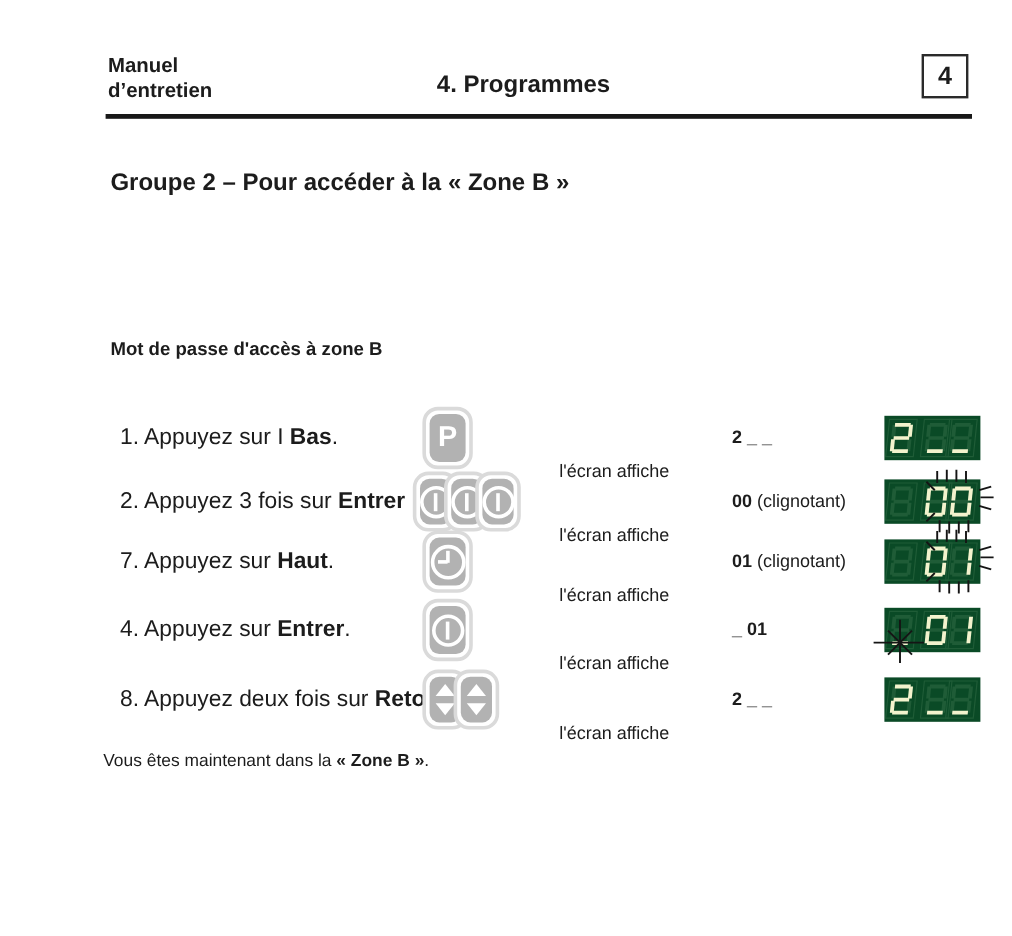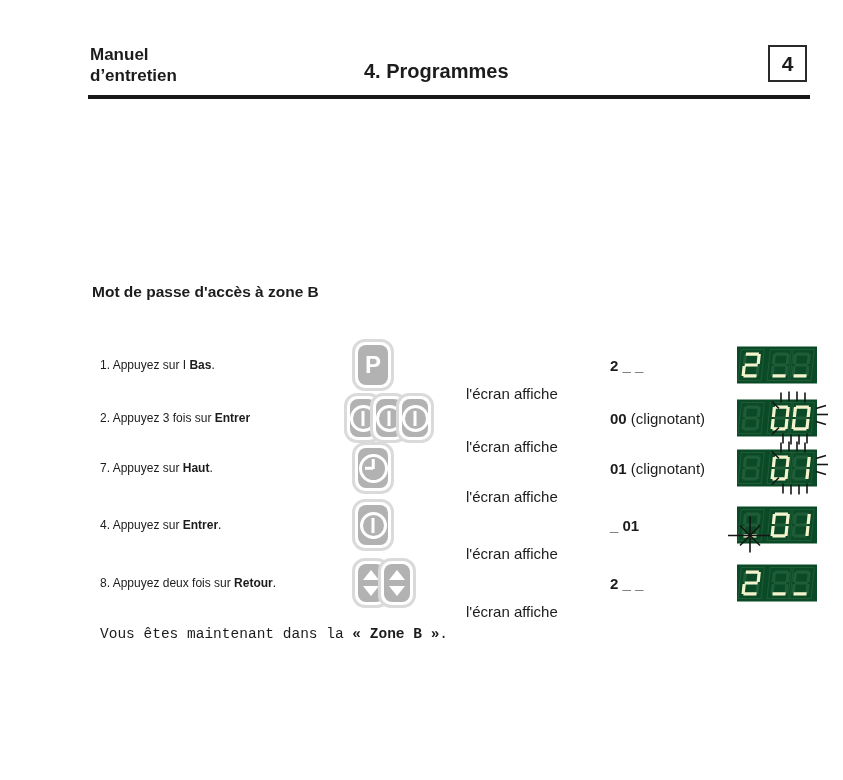--- a/index.html
+++ b/index.html
@@ -12,25 +12,25 @@
   .section-title{position:absolute;left:364px;top:60px;font-size:20px;font-weight:bold;}
   .page-box{
     position:absolute;left:768px;top:45px;width:39px;height:37px;border:2px solid #2a2a2a;
     display:flex;align-items:center;justify-content:center;font-size:21px;font-weight:bold;box-sizing:border-box;
   }
   .header-rule{position:absolute;left:88px;top:95px;width:722px;height:4px;background:#181818;}
   
   .group-heading{position:absolute;left:92px;top:141px;font-size:20px;font-weight:bold;}
   .intro{position:absolute;left:138px;top:174px;width:658px;font-size:14.5px;line-height:19px;}
   .subheading{position:absolute;left:92px;top:283px;font-size:15.5px;font-weight:bold;}
-  .footer-note{position:absolute;left:100px;top:626px;font-size:14.5px;font-family:Liberation Mono, monospace;}
+  .footer-note{position:absolute;left:86px;top:626px;font-size:14.5px;}
   
   .step-row{position:absolute;left:100px;width:730px;height:54px;}
   .step-row .cell{position:absolute;top:50%;transform:translateY(-50%);}
-  .step-text{left:0;font-size:12px;white-space:nowrap;}
+  .step-text{left:0;font-size:19px;white-space:nowrap;}
   .step-icons{left:252px;display:flex;align-items:center;}
   .screen-label{left:366px;font-size:15px;margin-top:28px;}
   .display-value{left:510px;font-size:15px;white-space:nowrap;}
   .display-value b{font-weight:bold;}
   .led-wrap{left:637px;width:80px;height:37px;}
   
   .btn{
     box-sizing:border-box;width:42px;height:52px;border:3px solid #dadada;border-radius:13px;
     background:#fff;padding:3px;position:relative;flex:0 0 auto;
   }
@@ -59,20 +59,21 @@
   <div class="manual-title">
     <div>Manuel</div>
     <div>d’entretien</div>
   </div>
   <div class="section-title">4. Programmes</div>
   <div class="page-box">
     <span>4</span>
   </div>
   <div class="header-rule"></div>
 
+  <div class="group-heading">Groupe 2 – Pour accéder à la « Zone B »</div>
   <div class="subheading">Mot de passe d'accès à zone B</div>
 
   <div class="step-row" style="top:338px;">
     <div class="cell step-text"><span>1. Appuyez sur I </span><b>Bas</b><span>.</span></div>
     <div class="cell step-icons">
       <div class="btn">
           <div class="btn-inner">
             <span class="glyph-p">P</span>
           </div>
         </div>

